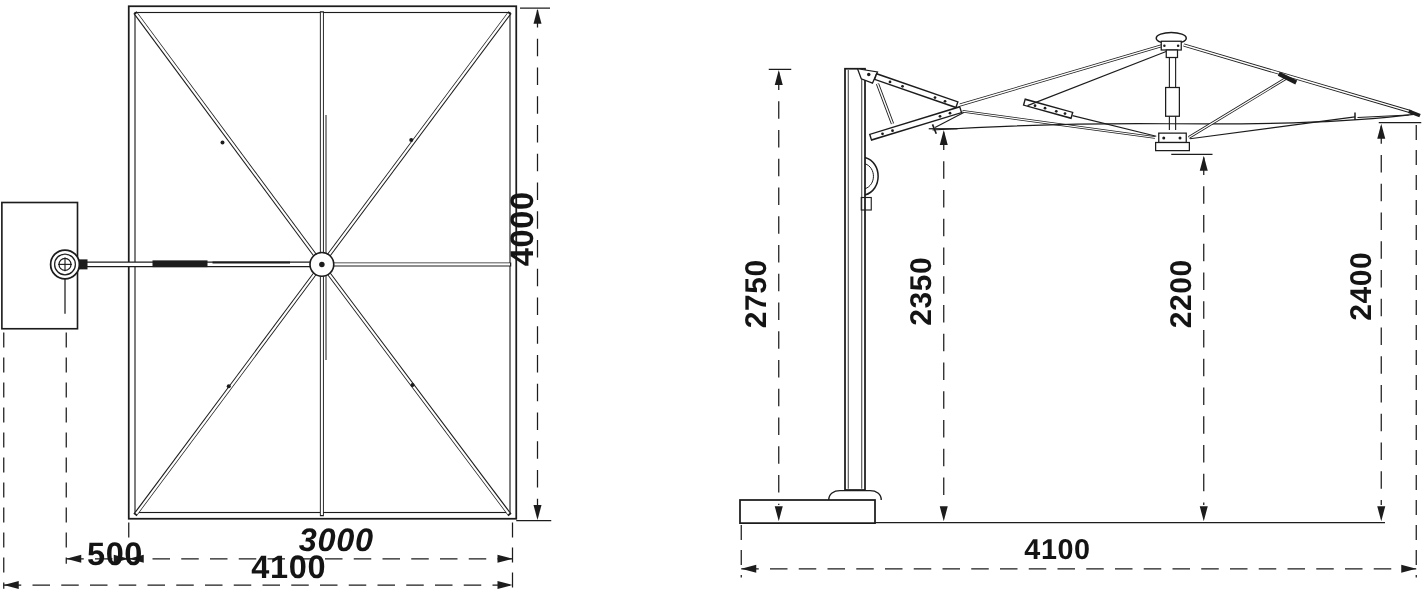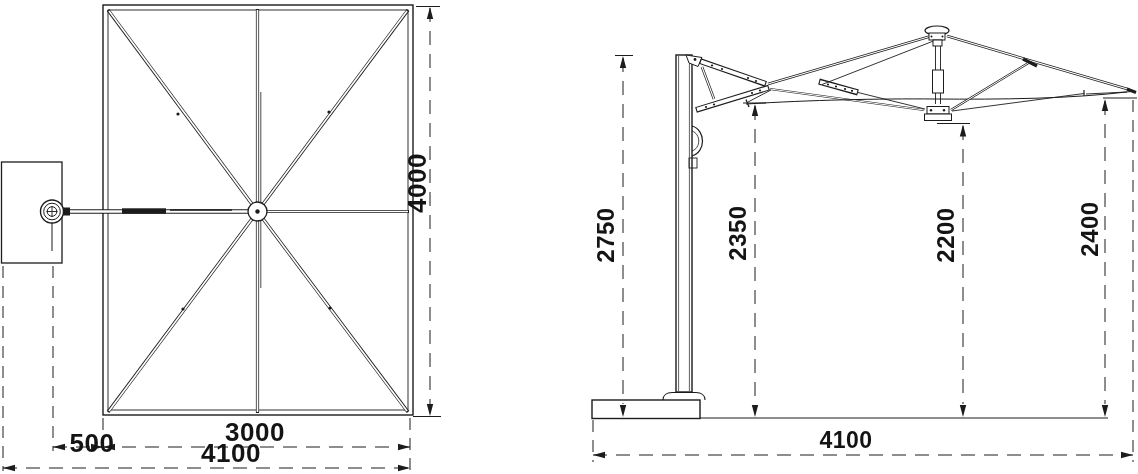--- a/index.html
+++ b/index.html
@@ -234,21 +234,21 @@
         <line x1="593" y1="455" x2="1133" y2="455" stroke-dasharray="14 9"></line>
         <path d="M593,455 l 12,-3.2 l 0,6.4 z" fill="#1c1c1c" stroke="none"></path>
         <path d="M1133,455 l -12,-3.2 l 0,6.4 z" fill="#1c1c1c" stroke="none"></path>
       </g>
     </g>
   </g>
 </svg>
 
 <div class="dim-label rot sz26" style="left:417px;top:183px;">4000</div>
 <div class="dim-label sz26" style="left:92px;top:443px;">500</div>
-<div class="dim-label sz26" style="left:255px;top:432px;">3000</div>
+<div class="dim-label sz26" style="left:269px;top:432px;font-style:italic;">3000</div>
 <div class="dim-label sz26" style="left:231px;top:453px;">4100</div>
 
 <div class="dim-label rot sz24" style="left:606px;top:235px;">2750</div>
 <div class="dim-label rot sz24" style="left:738px;top:233px;">2350</div>
 <div class="dim-label rot sz24" style="left:946px;top:235px;">2200</div>
 <div class="dim-label rot sz24" style="left:1090px;top:229px;">2400</div>
 <div class="dim-label sz23" style="left:846px;top:440px;">4100</div>
 
 </div>
 

